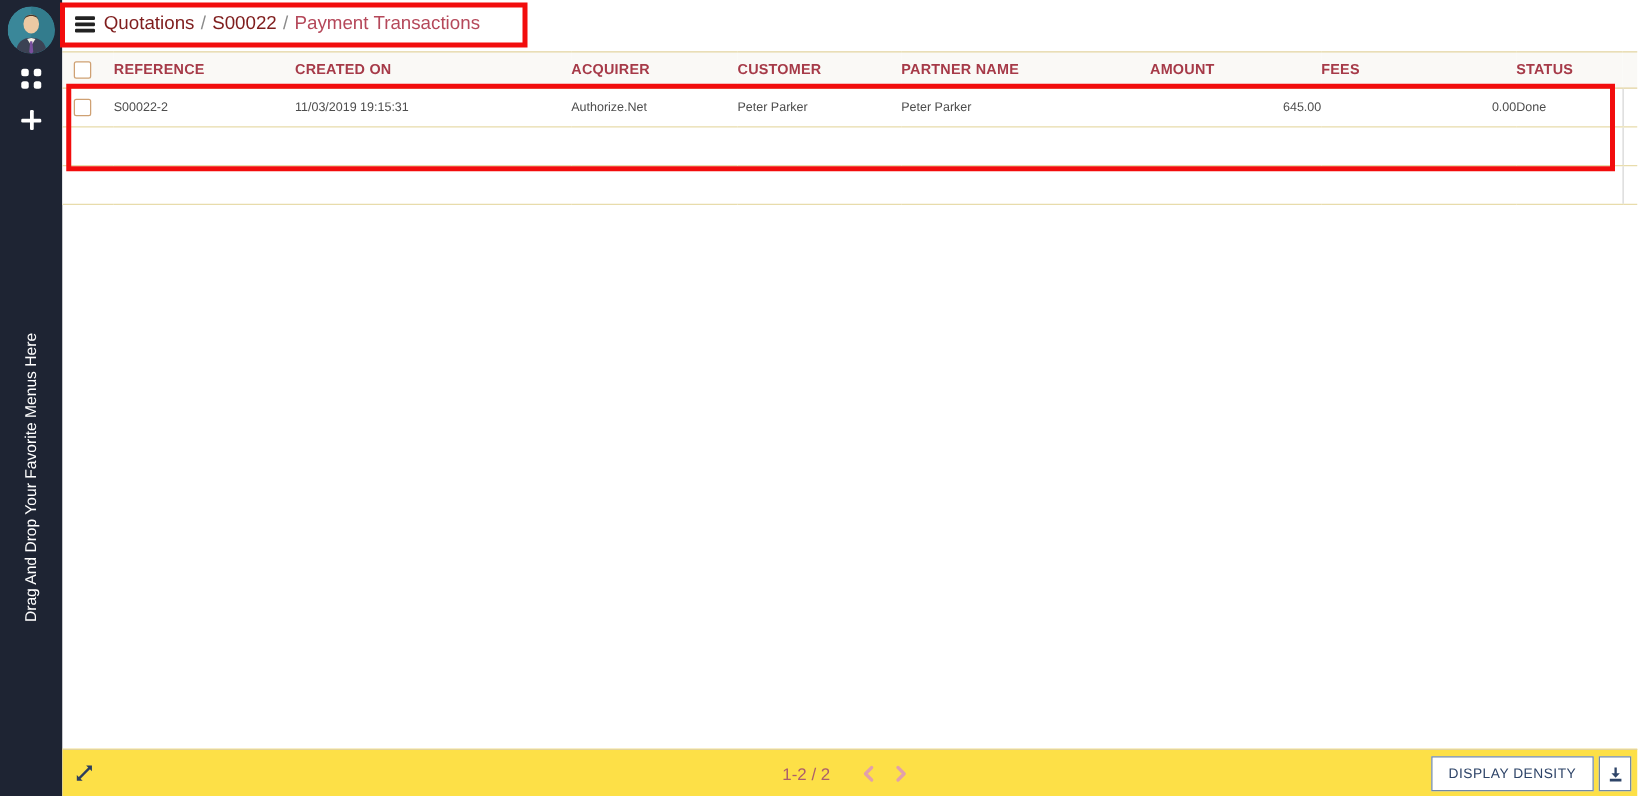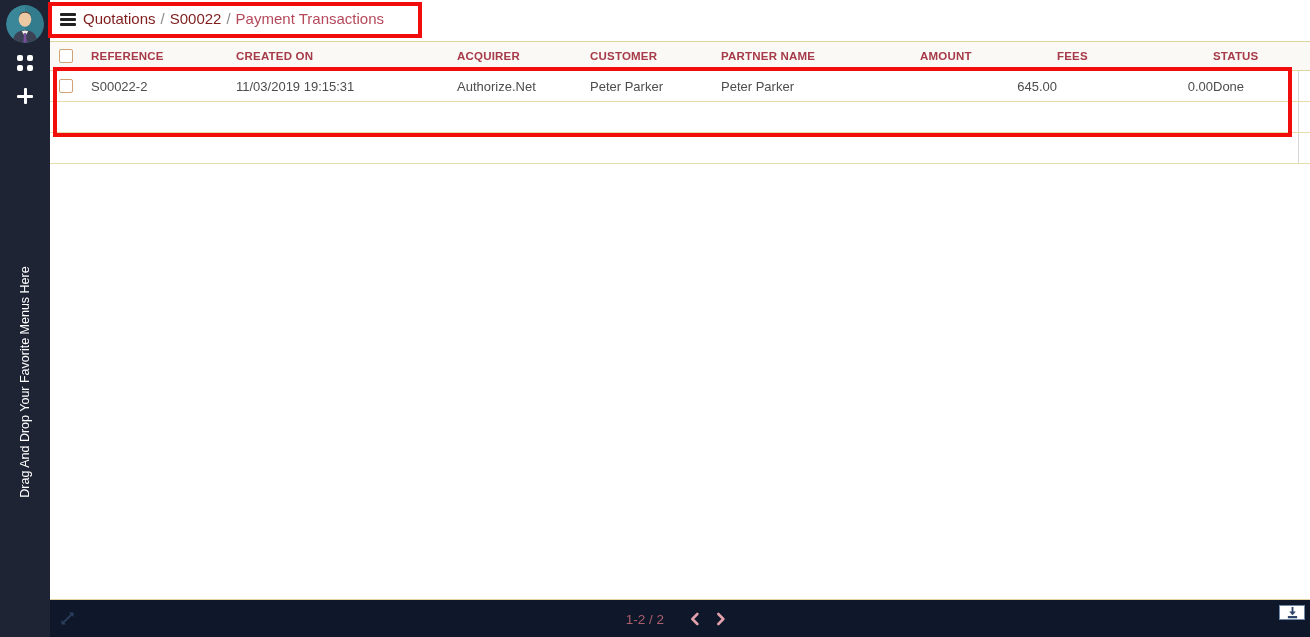--- a/index.html
+++ b/index.html
@@ -34,31 +34,31 @@
   .searchbox svg { margin-right:12px; }
   .search-input { border:none; outline:none; font-size:13.5px; font-weight:bold; width:200px;
                   font-family:"Liberation Sans", sans-serif; color:#333; background:transparent; }
   .search-input::placeholder { color:#95a5bd; opacity:1; }
 
   
   .listview { position:absolute; left:0; top:41px; width:1260px; border-collapse:collapse; table-layout:fixed; }
   .listview th, .listview td { padding:0; font-weight:normal; vertical-align:middle; }
   .listview thead th { height:29px; background:#faf9f6; border-top:1px solid #e2d4a0; border-bottom:1px solid #e2d4a0;
                        color:#a63a48; font-size:11.5px; font-weight:bold; text-align:left; letter-spacing:.2px; cursor:pointer; }
-  .listview tbody td { height:31px; border-bottom:1px solid #e8dcab; color:#4d4d4d; font-size:13px; background:#fff; }
+  .listview tbody td { height:31px; border-bottom:1px solid #e8dcab; color:#4d4d4d; font-size:10px; background:#fff; }
   .num { text-align:right; }
   .pad-status { padding-left:10px; }
   .strip-cell { background:#fff; }
   tbody .strip-cell { border-left:1px solid #d6d6d6; }
   .filler-gold td { height:24px; border-bottom:1px solid #e8dcab; }
   .filler-gray td { height:24px; border-bottom:1px solid #e4e4e4; }
   .checkbox { width:14px; height:14px; border:1px solid #cfa173; border-radius:2px; background:#fff; margin-left:9px; cursor:pointer; }
 
   
-  .footer { position:absolute; left:0; bottom:0; width:1260px; height:38px; background:#0f172a; border-top:1px solid #e2d4a0; }
+  .footer { position:absolute; left:0; bottom:0; width:1260px; height:38px; background:#fde047; border-top:1px solid #e2d4a0; }
   .expand-btn { position:absolute; left:9px; top:10px; cursor:pointer; }
   .pager { position:absolute; left:50%; top:0; height:38px; transform:translateX(-50%);
            display:flex; align-items:center; }
   .pager-text { color:#ac5f6b; font-size:13.5px; margin-right:18px; }
   .pager-btn { cursor:pointer; display:flex; align-items:center; padding:0 7px; }
   .footer-right { position:absolute; right:5px; top:5px; display:flex; }
   .density-btn { border:1px solid #7289a8; background:#fff; color:#2e4468; font-size:11px; letter-spacing:.4px;
                  padding:7px 13px; cursor:pointer; font-family:"Liberation Sans", sans-serif; }
   .dl-btn { border:1px solid #7289a8; background:#fff; margin-left:4px; width:26px; display:flex;
             align-items:center; justify-content:center; cursor:pointer; }
@@ -185,20 +185,21 @@
               <polyline points="8.5,2 3.5,7 8.5,12" fill="none" stroke="#e2a0ab" stroke-width="2.6" stroke-linecap="round" stroke-linejoin="round"></polyline>
             </svg>
         </span>
         <span class="pager-btn">
           <svg width="12" height="14" viewBox="0 0 12 14">
               <polyline points="3.5,2 8.5,7 3.5,12" fill="none" stroke="#e2a0ab" stroke-width="2.6" stroke-linecap="round" stroke-linejoin="round"></polyline>
             </svg>
         </span>
       </div>
       <div class="footer-right">
+        <button class="density-btn">DISPLAY DENSITY</button>
         <div class="dl-btn">
           <svg width="13" height="13" viewBox="0 0 14 14">
             <path d="M7,1 L7,7" stroke="#2e4468" stroke-width="2"></path>
             <polygon points="3.4,6 10.6,6 7,10" fill="#2e4468"></polygon>
             <path d="M2,12 L12,12" stroke="#2e4468" stroke-width="2.4"></path>
           </svg>
         </div>
       </div>
     </div>
   </div>

